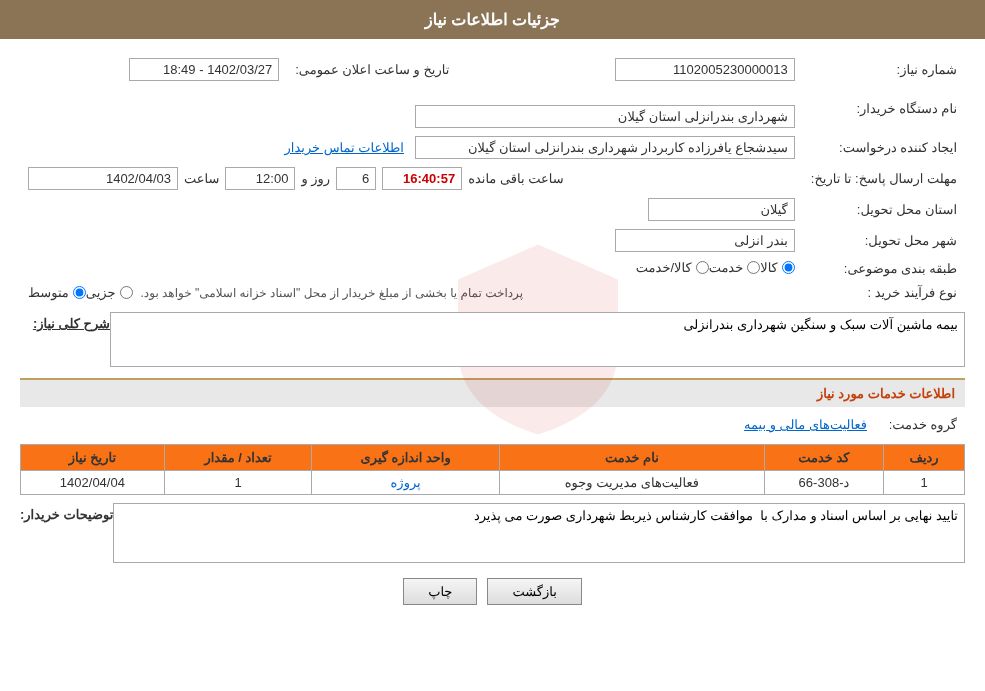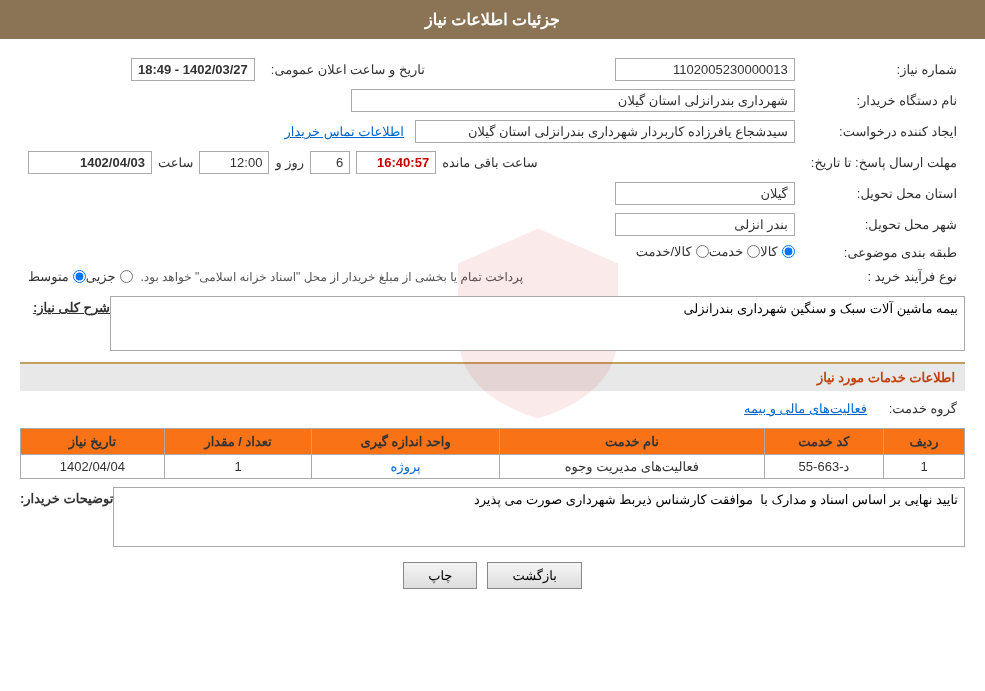--- a/index.html
+++ b/index.html
@@ -49,21 +49,21 @@
     .input-box {
       border: 1px solid #aaa;
       background: #fff;
       padding: 3px 6px;
       min-height: 22px;
       display: inline-block;
       text-align: right;
     }
     .input-wide { width: 260px; }
     .input-medium { width: 180px; }
-    .input-date { width: 124px; font-weight: bold; }
+    .input-date { width: 150px; }
     .section-title {
       background: #e8e8e8;
       border-top: 2px solid #c0a060;
       padding: 6px 10px;
       font-weight: bold;
       color: #c2410c;
       margin: 8px 0 6px 0;
       text-align: right;
     }
     .link-style {
@@ -164,21 +164,21 @@
         <td style="width:30px"></td>
         <td class="label-cell" style="text-align:right;">تاریخ و ساعت اعلان عمومی:</td>
         <td>
           <span class="input-box input-date">1402/03/27 - 18:49</span>
         </td>
       </tr>
 
       <tr>
         <td class="label-cell">نام دستگاه خریدار:</td>
         <td colspan="4" class="value-cell">
-          <span class="input-box input-wide" style="width:444px;">شهرداری بندرانزلی استان گیلان</span>
+          <span class="input-box input-wide" style="width:380px;margin-top:16px;">شهرداری بندرانزلی استان گیلان</span>
         </td>
       </tr>
 
       <tr>
         <td class="label-cell">ایجاد کننده درخواست:</td>
         <td colspan="4" class="value-cell">
           <span class="input-box" style="width:380px;">سیدشجاع یافرزاده کاربردار شهرداری بندرانزلی استان گیلان</span>
           &nbsp;
           <span class="link-style">اطلاعات تماس خریدار</span>
         </td>
@@ -195,21 +195,21 @@
             <span class="input-box" style="width:40px;">6</span>
             <span class="input-box" style="width:80px;color:#cc0000;font-weight:bold;">16:40:57</span>
             <span>ساعت باقی مانده</span>
           </div>
         </td>
       </tr>
 
       <tr>
         <td class="label-cell">استان محل تحویل:</td>
         <td colspan="4">
-          <span class="input-box" style="width:180px;">گیلان</span>
+          <span class="input-box" style="width:147px;">گیلان</span>
         </td>
       </tr>
 
       <tr>
         <td class="label-cell">شهر محل تحویل:</td>
         <td colspan="4">
           <span class="input-box" style="width:180px;">بندر انزلی</span>
         </td>
       </tr>
 
@@ -290,21 +290,21 @@
           <th>کد خدمت</th>
           <th>نام خدمت</th>
           <th>واحد اندازه گیری</th>
           <th>تعداد / مقدار</th>
           <th>تاریخ نیاز</th>
         </tr>
       </thead>
       <tbody id="services-tbody">
       <tr>
     <td>1</td>
-    <td>د-663-55</td>
+    <td>د-308-66</td>
     <td>فعالیت‌های مدیریت وجوه</td>
     <td style="color:#0066cc;">پروژه</td>
     <td>1</td>
     <td>1402/04/04</td>
   </tr>
         </tbody>
     </table>
 
     <div style="display:flex;align-items:flex-start;flex-direction:row-reverse;margin:8px 0;">
       <div style="min-width:90px;text-align:right;padding-top:4px;">

